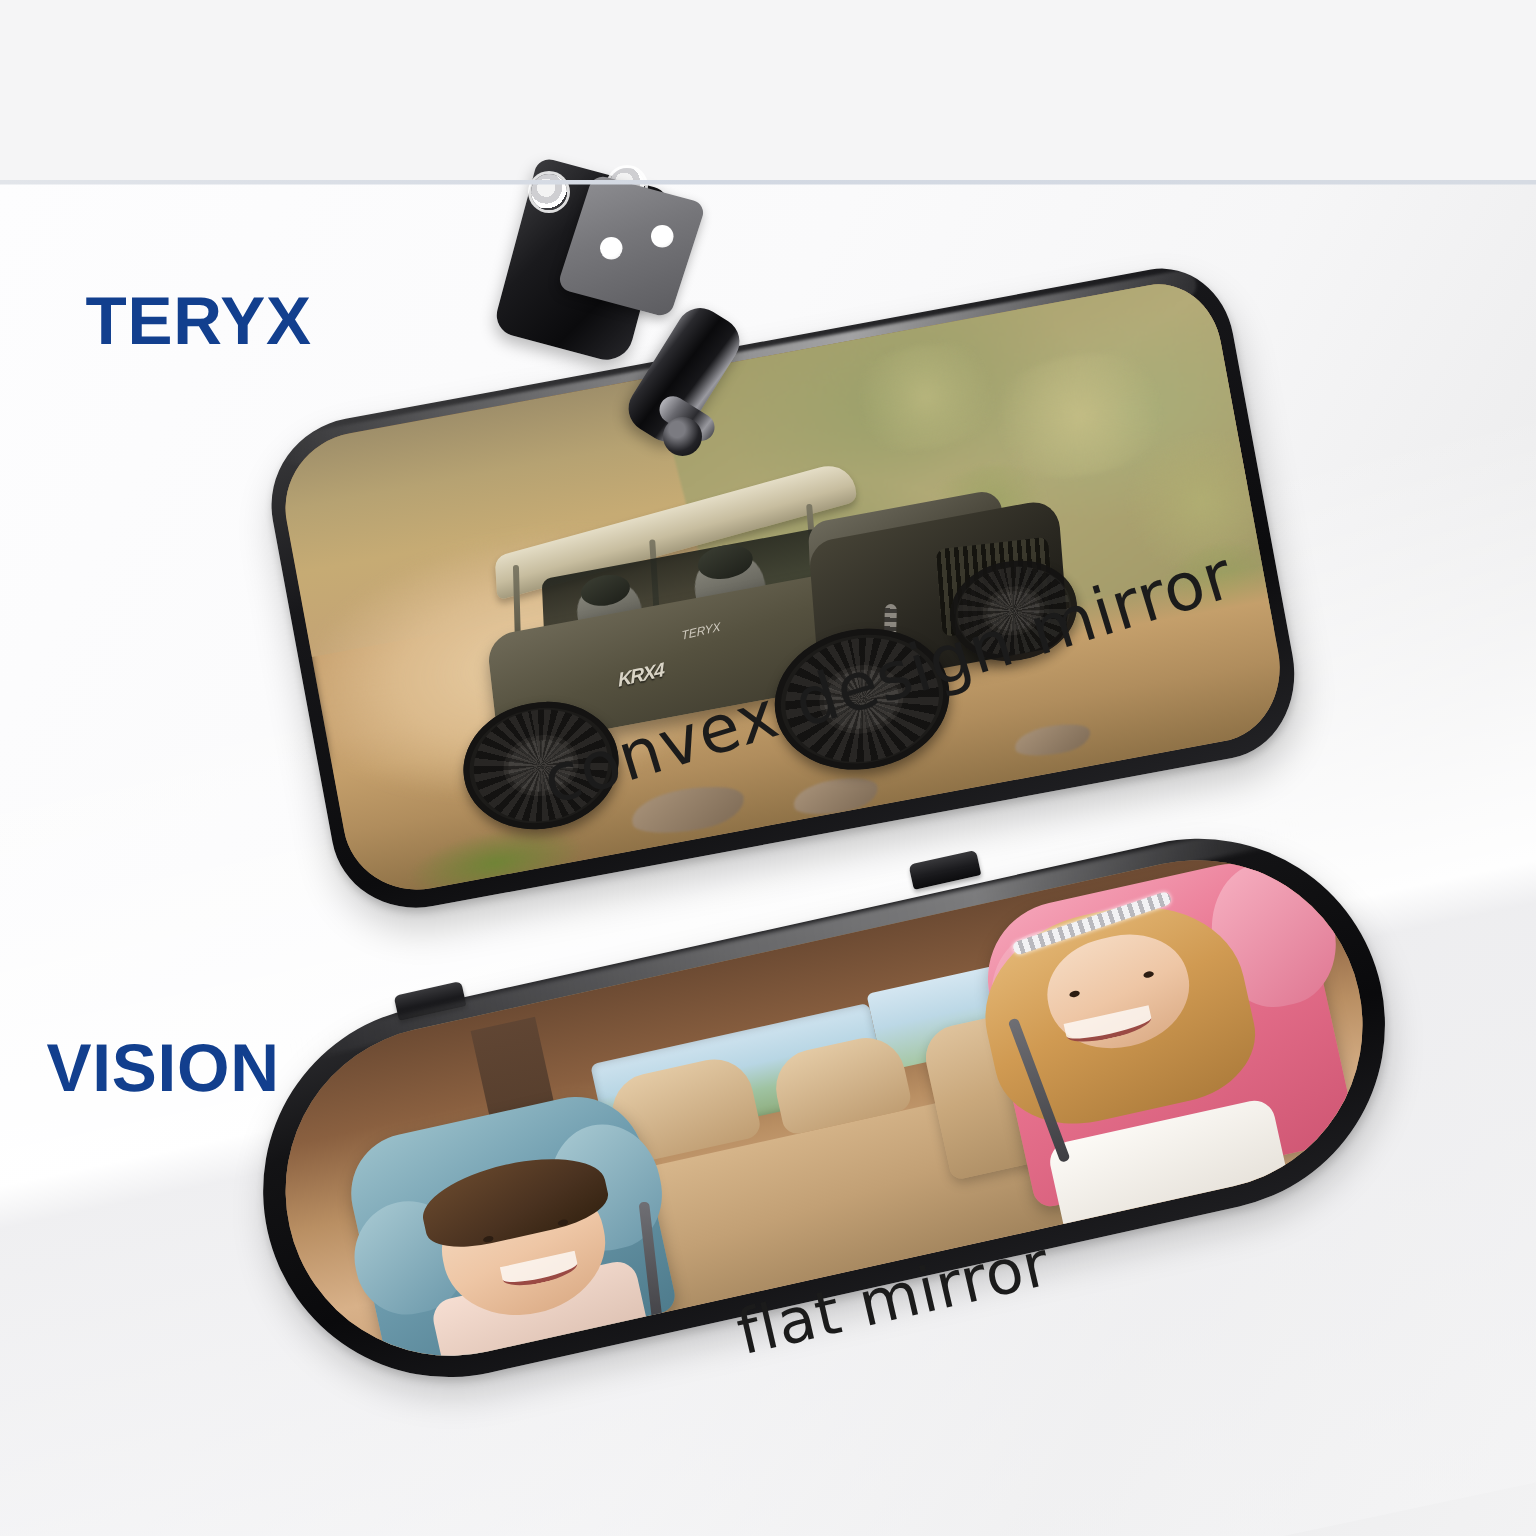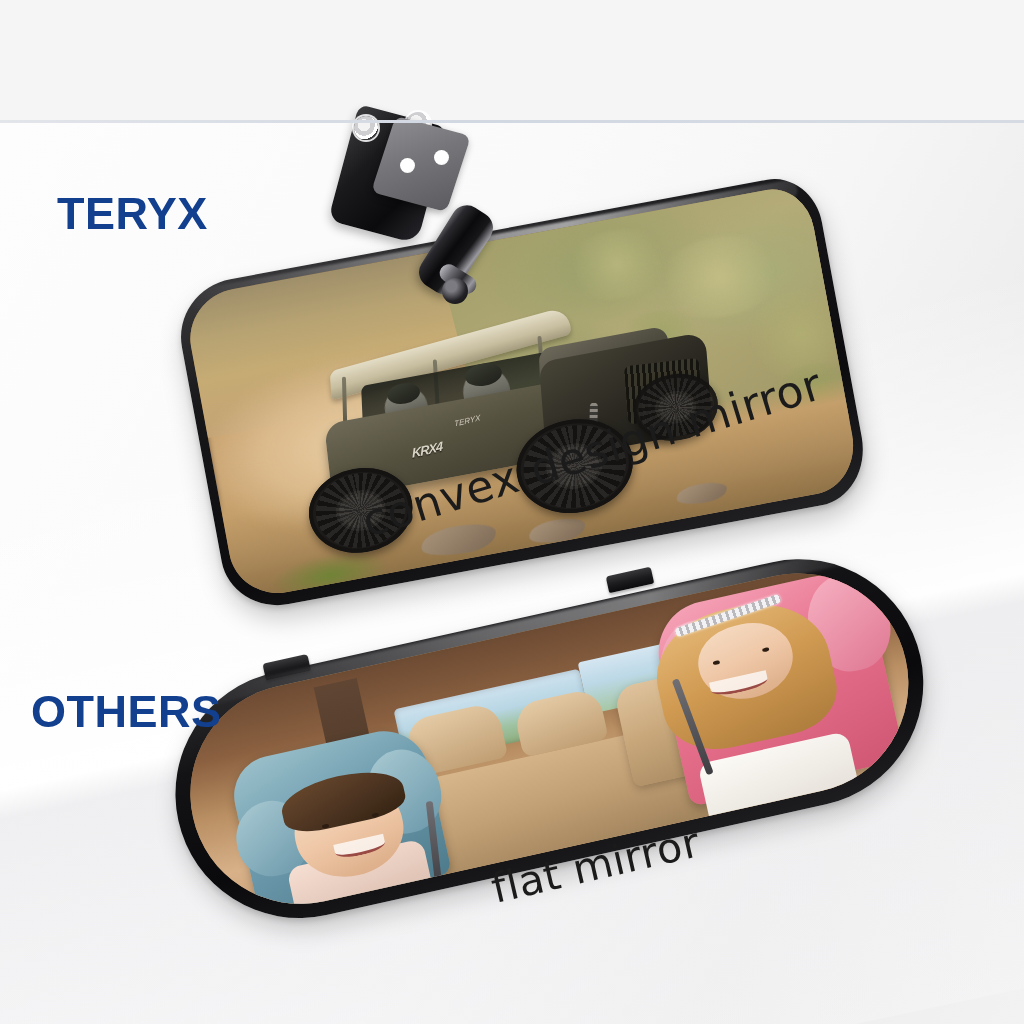--- a/index.html
+++ b/index.html
@@ -485,21 +485,21 @@
 <body>
 
 <div id="stage">
 
   <div class="bg-sheen"></div>
   <div class="bg-diag"></div>
 
   <div class="banner-underline"></div>
 
   <div class="side-label" id="label-ours">TERYX</div>
-  <div class="side-label" id="label-others">OTHERS</div>
+  <div class="side-label" id="label-others">VISION</div>
 
   <div id="convex-wrap">
     <div id="convex-body"></div>
     <div id="convex-highlight"></div>
 
     <div id="convex-glass">
       <div class="scene">
         <div class="cx-sky"></div>
         <div class="cx-hill"></div>
 

